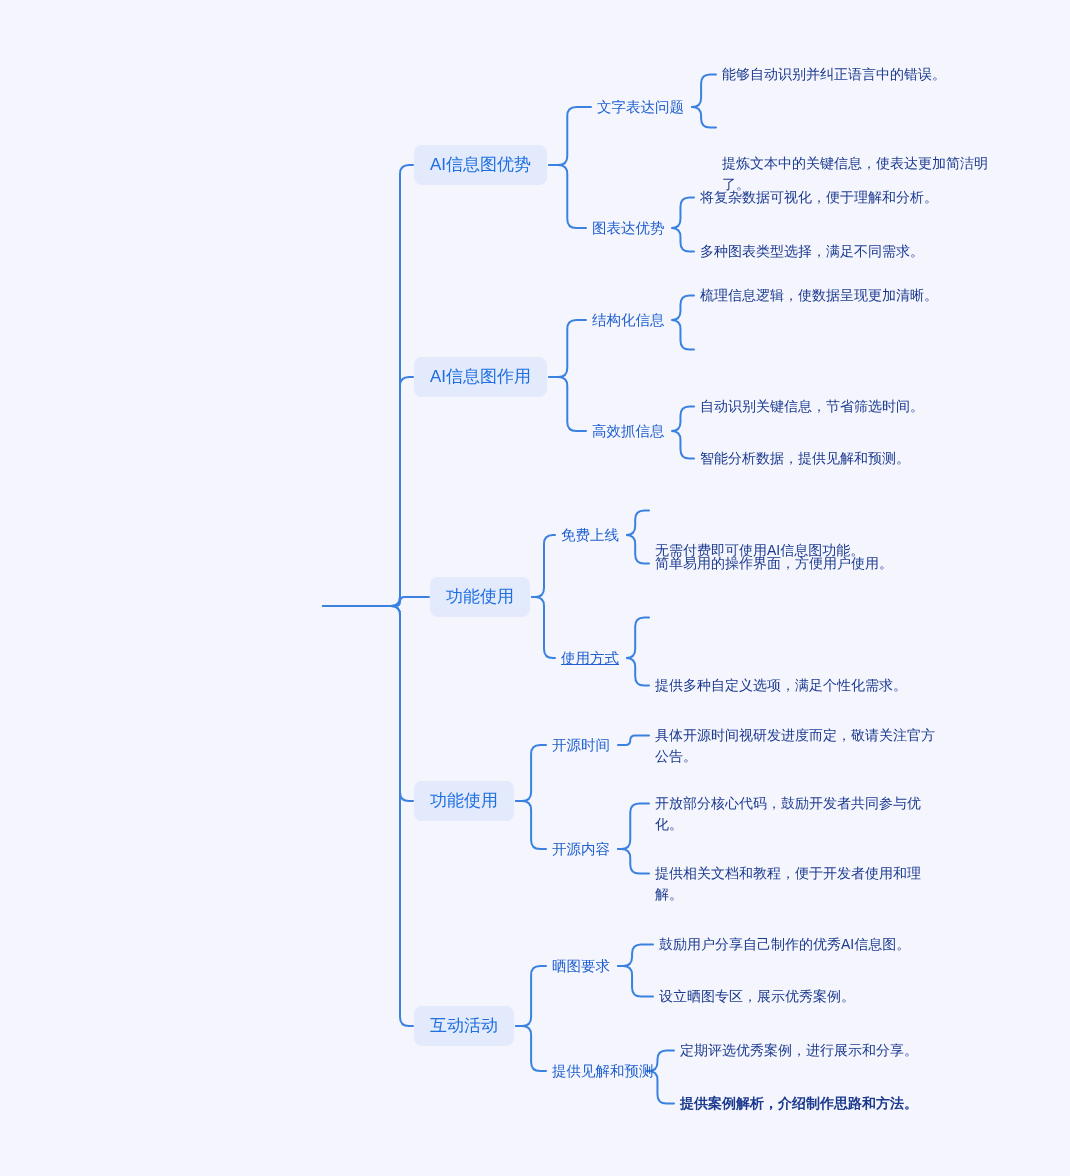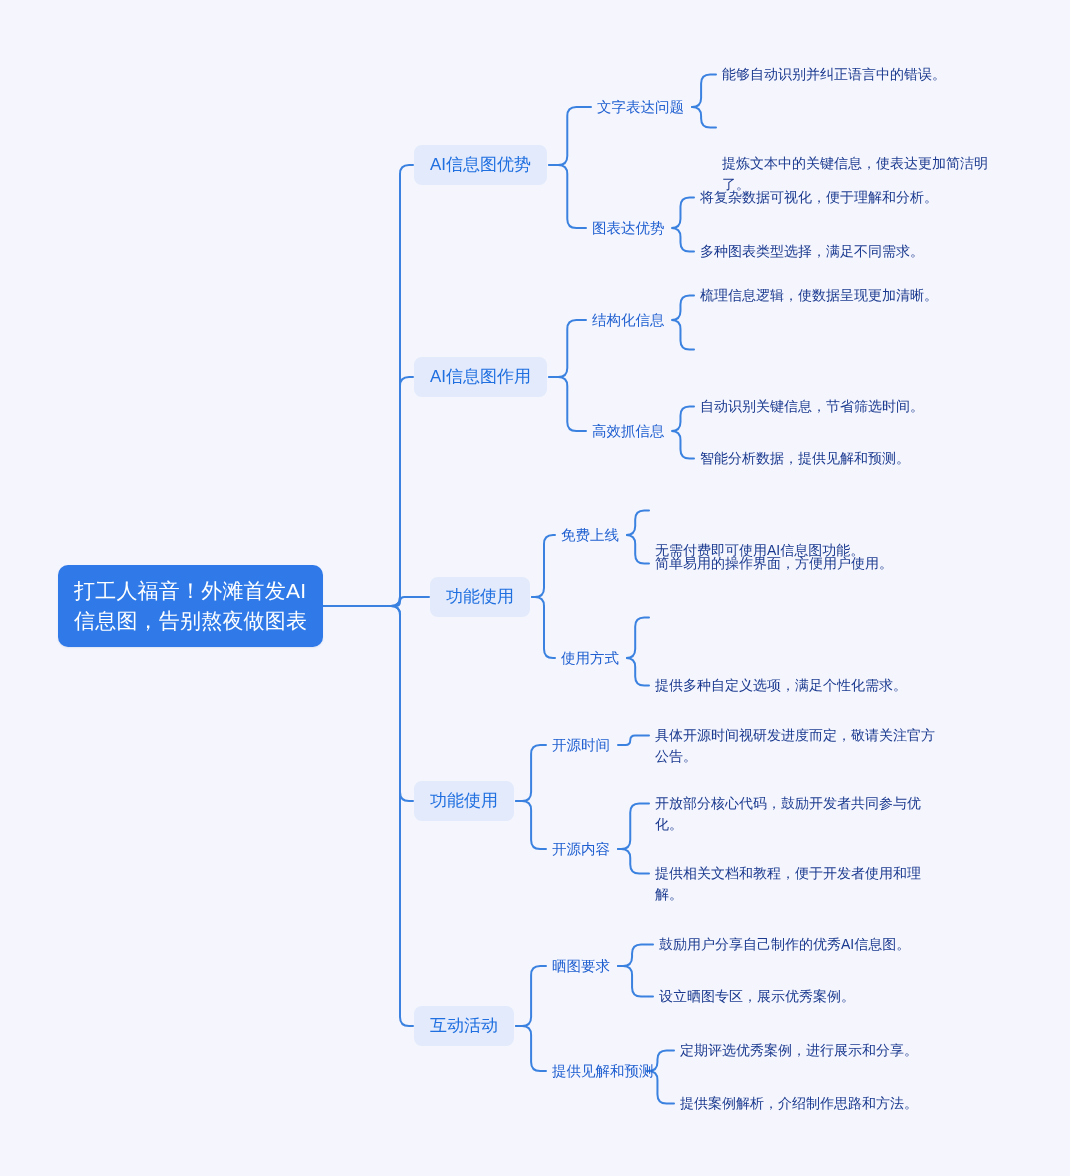--- a/index.html
+++ b/index.html
@@ -100,52 +100,50 @@
       <path d="M 618 849 L 621.25 849 Q 630.25 849 630.25 858 L 630.25 864.5 Q 630.25 873.5 639.25 873.5 L 649 873.5" fill="none" stroke="#3b82e0" stroke-width="2" stroke-linecap="round"></path>
       <path d="M 323.203125 606 L 391 606 Q 400 606 400 615 L 400 1017 Q 400 1026 409 1026 L 413 1026" fill="none" stroke="#3b82e0" stroke-width="2" stroke-linecap="round"></path>
       <path d="M 516 1026 L 522.1 1026 Q 531.1 1026 531.1 1017 L 531.1 975 Q 531.1 966 540.1 966 L 546 966" fill="none" stroke="#3b82e0" stroke-width="2" stroke-linecap="round"></path>
       <path d="M 618 966 L 623.05 966 Q 632.05 966 632.05 957 L 632.05 953.5 Q 632.05 944.5 641.05 944.5 L 653 944.5" fill="none" stroke="#3b82e0" stroke-width="2" stroke-linecap="round"></path>
       <path d="M 618 966 L 623.05 966 Q 632.05 966 632.05 975 L 632.05 987.5 Q 632.05 996.5 641.05 996.5 L 653 996.5" fill="none" stroke="#3b82e0" stroke-width="2" stroke-linecap="round"></path>
       <path d="M 516 1026 L 522.1 1026 Q 531.1 1026 531.1 1035 L 531.1 1062 Q 531.1 1071 540.1 1071 L 546 1071" fill="none" stroke="#3b82e0" stroke-width="2" stroke-linecap="round"></path>
       <path d="M 647 1071 L 648.45 1071 Q 657.45 1071 657.45 1062 L 657.45 1059.5 Q 657.45 1050.5 666.45 1050.5 L 674 1050.5" fill="none" stroke="#3b82e0" stroke-width="2" stroke-linecap="round"></path>
       <path d="M 647 1071 L 648.45 1071 Q 657.45 1071 657.45 1080 L 657.45 1094.5 Q 657.45 1103.5 666.45 1103.5 L 674 1103.5" fill="none" stroke="#3b82e0" stroke-width="2" stroke-linecap="round"></path>
     </svg>
 
-  <div class="node root" style="left:58px; top:565px;">打工人福音！外滩首发AI
-信息图，告别熬夜做图表</div>
 
   <div class="node branch" style="left:414px; top:145px;">AI信息图优势</div>
   <div class="node sub" style="left:597px; top:97px;">文字表达问题</div>
   <div class="node leaf nowrap" style="left:722px; top:64px;">能够自动识别并纠正语言中的错误。</div>
   <div class="node leaf wrap" style="left:722px; top:117px; width:284px;margin-top:36px;">提炼文本中的关键信息，使表达更加简洁明了。</div>
   <div class="node sub" style="left:592px; top:218px;">图表达优势</div>
   <div class="node leaf nowrap" style="left:700px; top:187px;">将复杂数据可视化，便于理解和分析。</div>
   <div class="node leaf nowrap" style="left:700px; top:241px;">多种图表类型选择，满足不同需求。</div>
 
   <div class="node branch" style="left:414px; top:357px;">AI信息图作用</div>
   <div class="node sub" style="left:592px; top:310px;">结构化信息</div>
   <div class="node leaf nowrap" style="left:700px; top:285px;">梳理信息逻辑，使数据呈现更加清晰。</div>
   <div class="node sub" style="left:592px; top:421px;">高效抓信息</div>
   <div class="node leaf nowrap" style="left:700px; top:396px;">自动识别关键信息，节省筛选时间。</div>
   <div class="node leaf nowrap" style="left:700px; top:448px;">智能分析数据，提供见解和预测。</div>
 
   <div class="node branch" style="left:430px; top:577px;">功能使用</div>
   <div class="node sub" style="left:561px; top:525px;">免费上线</div>
   <div class="node leaf nowrap" style="left:655px; top:500px;margin-top:40px;">无需付费即可使用AI信息图功能。</div>
   <div class="node leaf nowrap" style="left:655px; top:553px;">简单易用的操作界面，方便用户使用。</div>
-  <div class="node sub" style="left:561px; top:648px;">使用方式</div>
+  <div class="node sub" style="left:561px; top:648px;text-decoration:underline;">使用方式</div>
   <div class="node leaf nowrap" style="left:655px; top:675px;">提供多种自定义选项，满足个性化需求。</div>
 
   <div class="node branch" style="left:414px; top:781px;">功能使用</div>
   <div class="node sub" style="left:552px; top:735px;">开源时间</div>
   <div class="node leaf wrap" style="left:655px; top:725px; width:293px;">具体开源时间视研发进度而定，敬请关注官方公告。</div>
   <div class="node sub" style="left:552px; top:839px;">开源内容</div>
   <div class="node leaf wrap" style="left:655px; top:793px; width:290px;">开放部分核心代码，鼓励开发者共同参与优化。</div>
   <div class="node leaf wrap" style="left:655px; top:863px; width:290px;">提供相关文档和教程，便于开发者使用和理解。</div>
 
   <div class="node branch" style="left:414px; top:1006px;">互动活动</div>
   <div class="node sub" style="left:552px; top:956px;">晒图要求</div>
   <div class="node leaf nowrap" style="left:659px; top:934px;">鼓励用户分享自己制作的优秀AI信息图。</div>
   <div class="node leaf nowrap" style="left:659px; top:986px;">设立晒图专区，展示优秀案例。</div>
   <div class="node sub" style="left:552px; top:1061px;">提供见解和预测</div>
   <div class="node leaf nowrap" style="left:680px; top:1040px;">定期评选优秀案例，进行展示和分享。</div>
-  <div class="node leaf nowrap" style="left:680px; top:1093px;">提供案例解析，介绍制作思路和方法。</div>
+  <div class="node leaf nowrap" style="left:680px; top:1093px;font-weight:bold;">提供案例解析，介绍制作思路和方法。</div>
 </div>
 
 </body></html>

